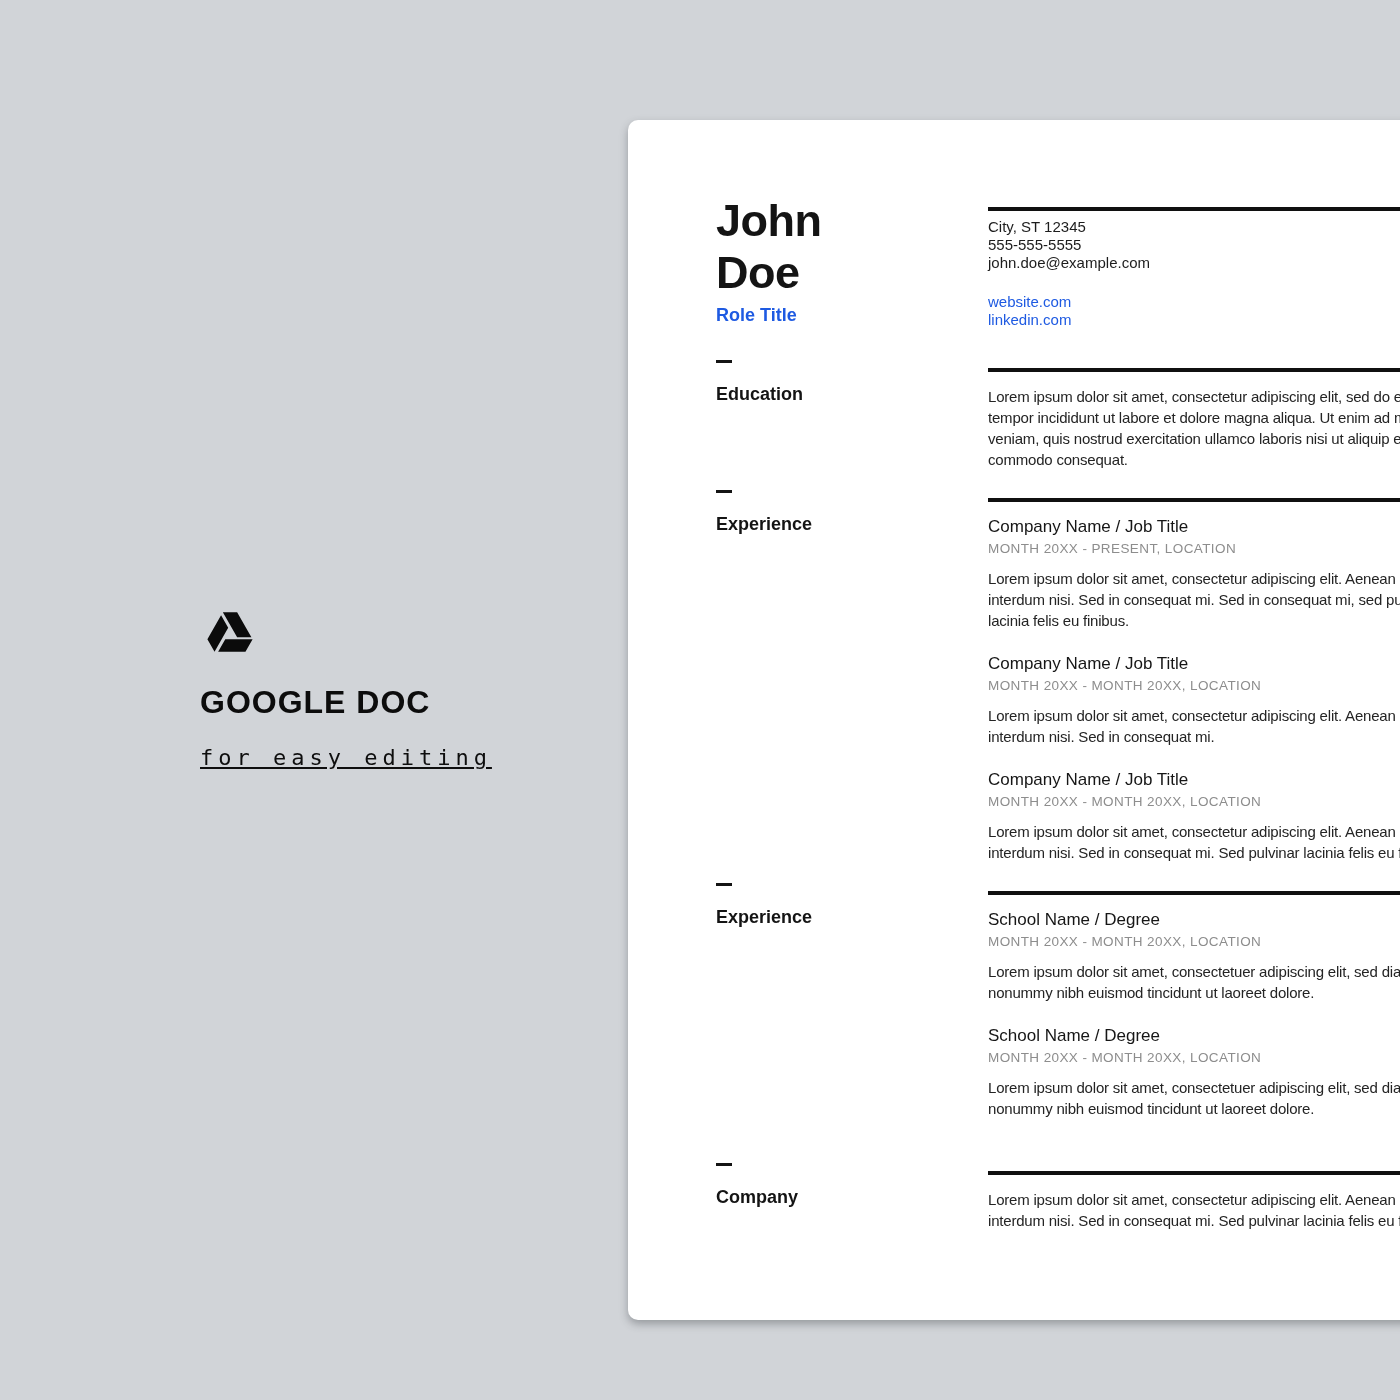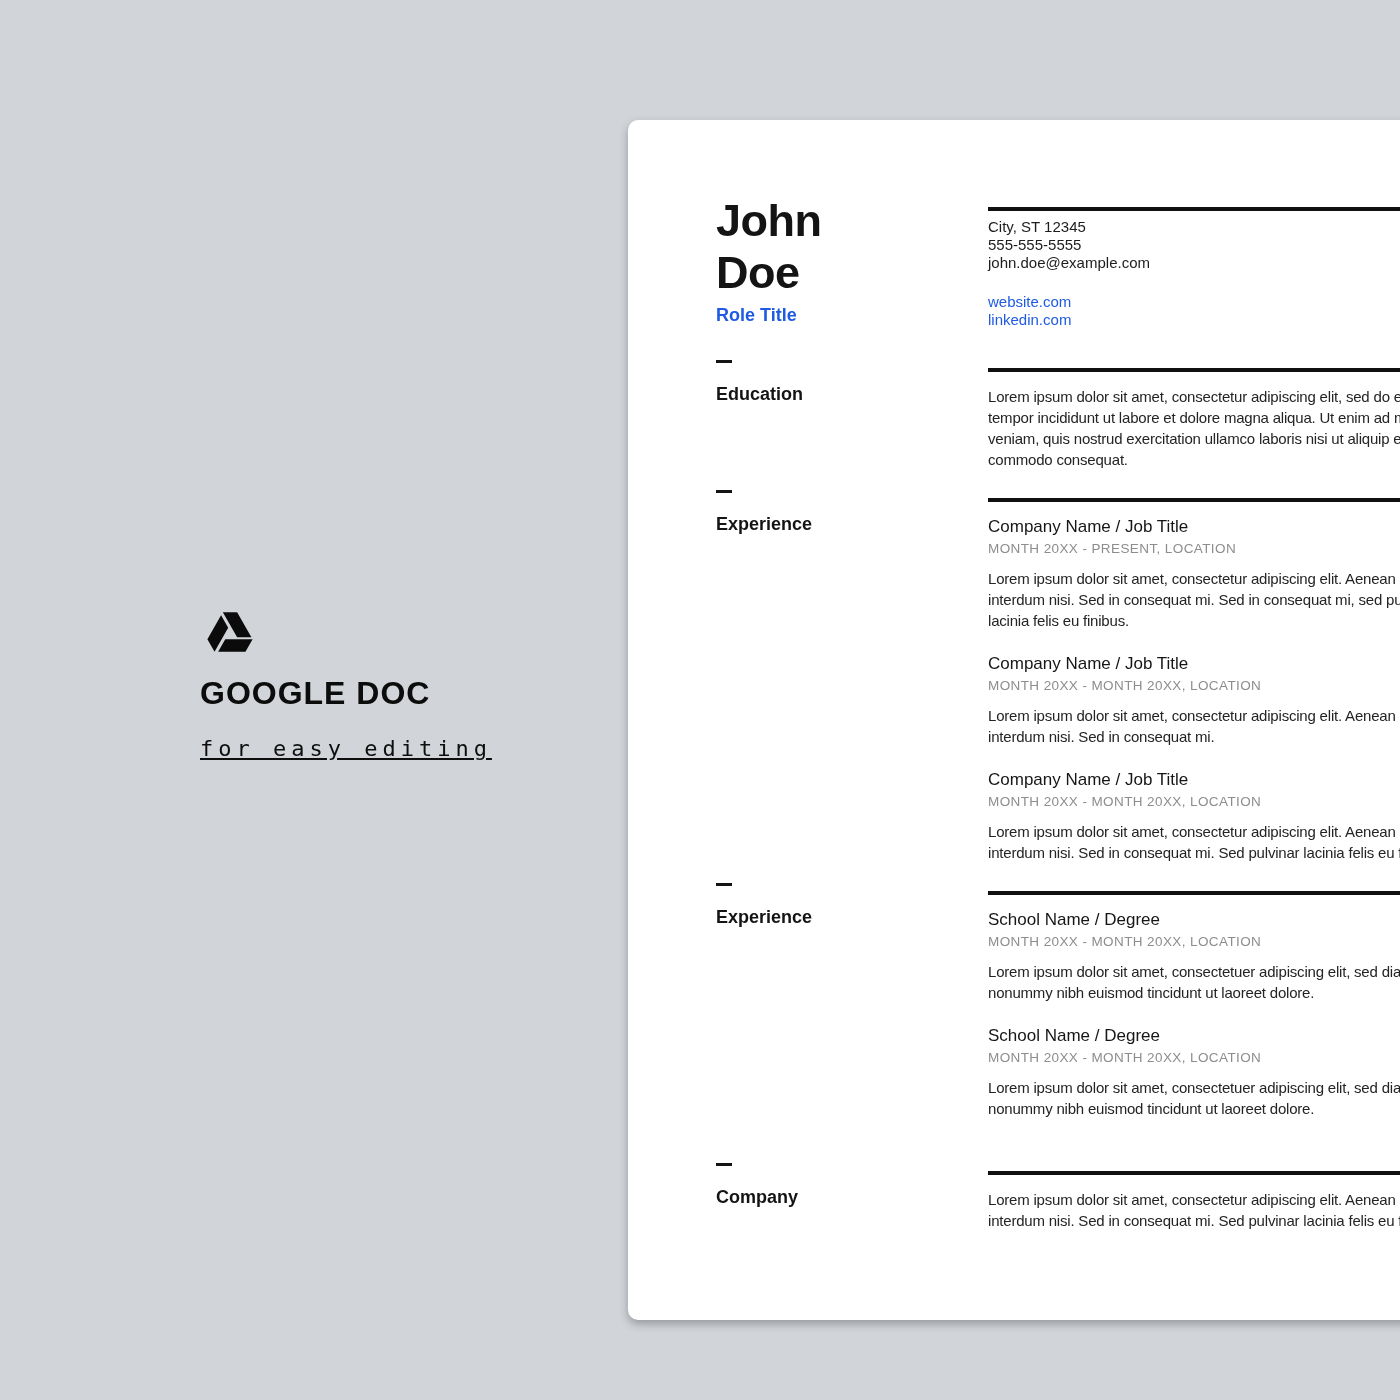--- a/index.html
+++ b/index.html
@@ -9,21 +9,21 @@
     background:#d1d4d8;
     overflow:hidden;
     font-family:"Liberation Sans", sans-serif;
     color:#1a1a1a;
   }
 
   
   .brand { position:absolute; left:200px; top:608px; }
   .brand .drive-icon svg { width:56px; height:50px; display:block; margin-left:2px; fill:#0b0b0b; }
   .brand-title {
-    margin-top:17px;
+    margin-top:26px;
     font-size:32px;
     font-weight:700;
     letter-spacing:1px;
     color:#0c0c0c;
   }
   .brand-sub {
     margin-top:24px;
     font-family:"DejaVu Sans Mono", monospace;
     font-size:22px;
     letter-spacing:5px;

